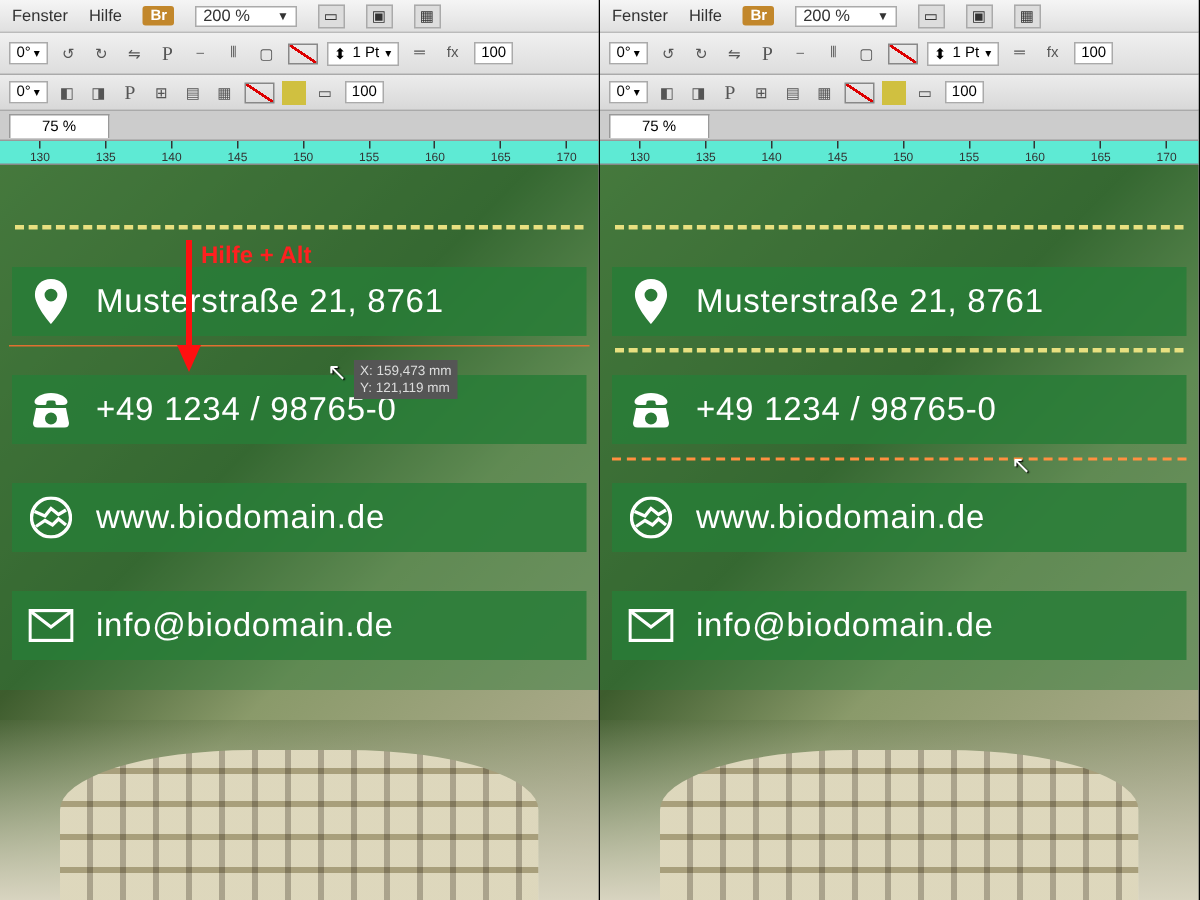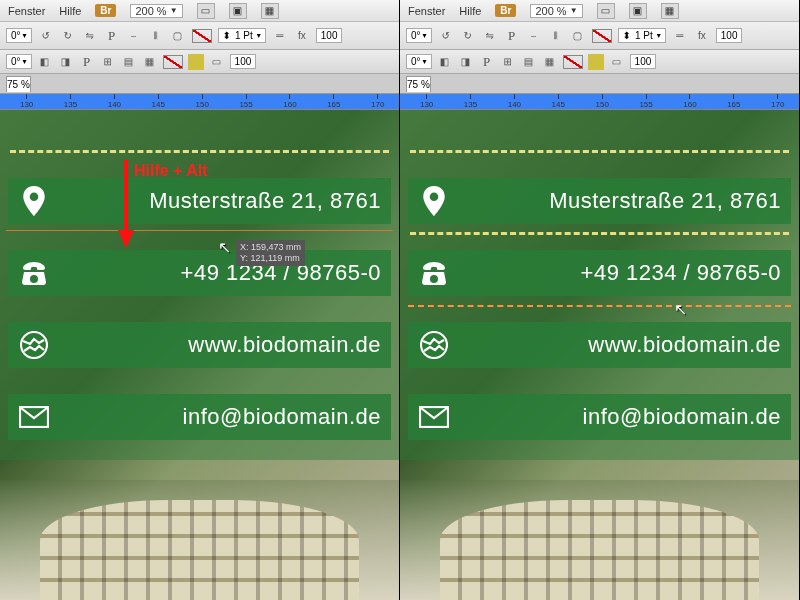--- a/index.html
+++ b/index.html
@@ -1,43 +1,43 @@
 <!DOCTYPE html>
 <html><head>
 <meta charset="utf-8">
 <style>
 * { margin: 0; padding: 0; box-sizing: border-box; }
 body { width: 800px; height: 600px; overflow: hidden; font-family: Arial, sans-serif; background: #999; display: flex; }
 .pane { width: 400px; height: 600px; position: relative; background: #e8e8e8; border-right: 1px solid #000000; }
 .menu-bar { height: 22px; background: linear-gradient(#f5f5f5, #e0e0e0); display: flex; align-items: center; padding: 0 8px; gap: 14px; font-size: 11px; color: #333; border-bottom: 1px solid #bbb; }
 .menu-item { cursor: pointer; }
 .br-badge { background: #c2872b; color: #fff; padding: 1px 5px; font-size: 10px; font-weight: bold; border-radius: 2px; }
-.zoom-sel { font-size: 11px; padding: 0 4px; background: #fff; border: 1px solid #aaa; display: flex; align-items: center; gap: 3px; }
+.zoom-sel { font-size: 11px; padding: 0 4px; background: #fff; border: 1px solid #aaa; display: flex; align-items: center; gap: 18px; }
 .dd-arrow { font-size: 8px; }
 .icon-slot { width: 18px; height: 16px; background: #ddd; border: 1px solid #aaa; display: flex; align-items: center; justify-content: center; font-size: 10px; }
 .toolbar1 { height: 28px; background: linear-gradient(#f0f0f0, #ddd); border-bottom: 1px solid #aaa; display: flex; align-items: center; padding: 0 6px; gap: 6px; font-size: 10px; }
 .deg-box { background: #fff; border: 1px solid #aaa; padding: 1px 4px; font-size: 10px; display: flex; align-items: center; gap: 2px; }
 .mini-icon { width: 16px; height: 16px; display: flex; align-items: center; justify-content: center; font-size: 10px; color: #555; }
 .red-diag { width: 20px; height: 14px; border: 1px solid #888; background: linear-gradient(to top right, transparent 45%, #d00 45%, #d00 55%, transparent 55%); }
 .pt-box { background: #fff; border: 1px solid #aaa; padding: 1px 4px; font-size: 10px; display: flex; align-items: center; gap: 4px; }
 .pct-box { background: #fff; border: 1px solid #aaa; padding: 1px 4px; font-size: 10px; }
 .toolbar2 { height: 24px; background: linear-gradient(#ececec, #d8d8d8); border-bottom: 1px solid #aaa; display: flex; align-items: center; padding: 0 6px; gap: 5px; }
 .tab-bar { height: 20px; background: #ccc; display: flex; align-items: center; padding: 0 6px; font-size: 10px; border-bottom: 1px solid #999; }
-.tab { background: #fff; padding: 2px 0; border: 1px solid #999; border-bottom: none; }
-.ruler-h { height: 16px; background: #3b82f6; border-bottom: 1px solid #888; position: relative; overflow: hidden; font-size: 8px; color: #333; }
+.tab { background: #fff; padding: 2px 21px; border: 1px solid #999; border-bottom: none; }
+.ruler-h { height: 16px; background: #5eead4; border-bottom: 1px solid #888; position: relative; overflow: hidden; font-size: 8px; color: #333; }
 .ruler-tick { position: absolute; top: 0; height: 100%; display: flex; flex-direction: column; align-items: center; }
 .ruler-tick::before { content: ''; width: 1px; height: 6px; background: #333; }
 .ruler-num { font-size: 8px; margin-top: 1px; }
 .canvas-area { position: relative; width: 100%; height: calc(600px - 22px - 28px - 24px - 20px - 16px); overflow: hidden; }
 .bg-photo { position: absolute; inset: 0; background: linear-gradient(135deg, #5a7a42 0%, #3d5c2d 40%, #8a9a6a 60%, #b8b098 100%); }
 .bg-bottom { position: absolute; bottom: 0; left: 0; right: 0; height: 120px; background: linear-gradient(180deg, rgba(90,110,70,0.3), #d8d4c0); }
 .plaid { position: absolute; bottom: 0; left: 10%; right: 10%; height: 100px; background: repeating-linear-gradient(0deg, #e8e4d0 0px, #e8e4d0 18px, #b0a888 18px, #b0a888 22px), repeating-linear-gradient(90deg, rgba(232,228,208,0.5) 0px, rgba(232,228,208,0.5) 18px, rgba(120,110,90,0.5) 18px, rgba(120,110,90,0.5) 22px); background-blend-mode: multiply; border-radius: 40% 40% 0 0; }
 .green-overlay { position: absolute; top: 0; left: 0; right: 0; bottom: 140px; background: rgba(45,120,55,0.45); }
 .dashed-h { position: absolute; left: 10px; right: 10px; height: 0; border-top: 3px dashed #e8e080; }
-.contact-row { position: absolute; left: 8px; right: 8px; height: 46px; background: rgba(40,125,55,0.85); display: flex; align-items: center; padding: 0 10px; gap: 14px; justify-content: space-between; }
+.contact-row { position: absolute; left: 8px; right: 8px; height: 46px; background: rgba(40,125,55,0.85); display: flex; align-items: center; padding: 0 10px; gap: 14px; }
 .contact-icon { width: 32px; height: 32px; display: flex; align-items: center; justify-content: center; color: #fff; }
 .contact-text { color: #fff; font-size: 22px; font-family: 'Trebuchet MS', sans-serif; letter-spacing: 0.5px; white-space: nowrap; overflow: hidden; }
 .svg-ico { fill: #fff; }
 .annotation { position: absolute; color: #ff2020; font-size: 16px; font-weight: bold; z-index: 50; }
 .arrow-down { position: absolute; z-index: 50; }
 .cursor-ico { position: absolute; z-index: 60; font-size: 16px; color: #fff; text-shadow: 1px 1px 1px #000; }
 .coord-tip { position: absolute; background: #555; color: #ddd; font-size: 9px; padding: 2px 4px; z-index: 55; line-height: 1.2; }
 .sel-line { position: absolute; left: 8px; right: 8px; height: 0; border-top: 2px dashed #ff9040; z-index: 40; }
 .thin-orange { position: absolute; left: 6px; right: 6px; height: 1px; background: #e07030; z-index: 40; }
 </style>

